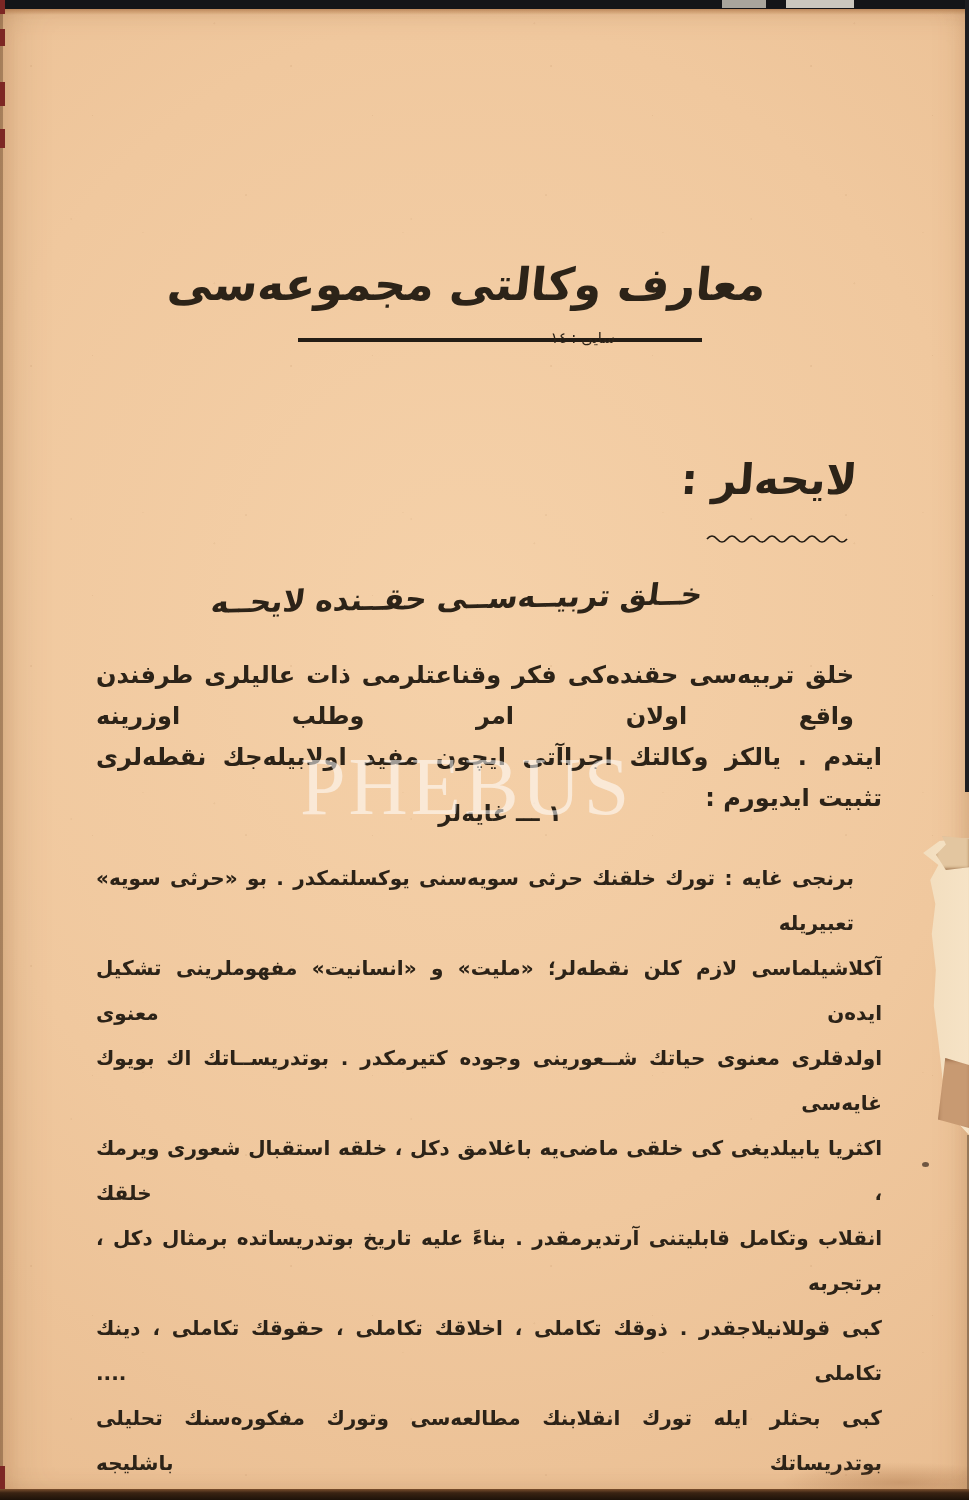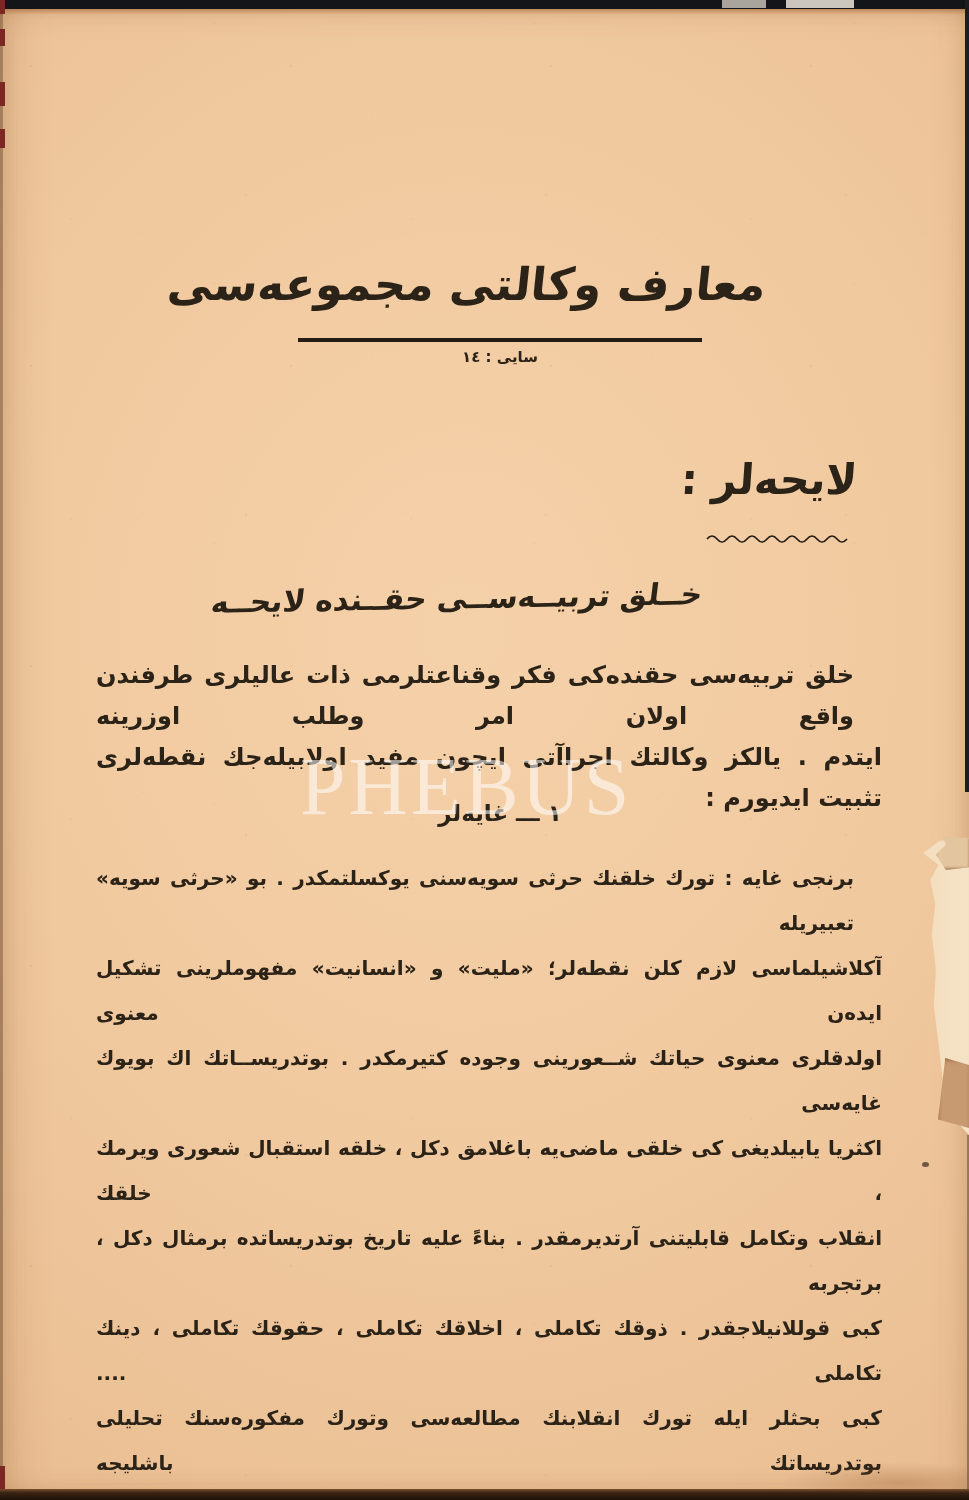--- a/index.html
+++ b/index.html
@@ -69,22 +69,22 @@
   }
   .speck{position:absolute;width:7px;height:5px;border-radius:50%;background:#4d3а2a;background:#4d3a2a;opacity:.8;}
   
   .ink{color:#2c2318;}
   .masthead-title{
     position:absolute;left:234px;top:258px;width:532px;
     text-align:center;font-size:45px;font-weight:bold;letter-spacing:-1px;
     transform:skewX(-6deg);white-space:nowrap;direction:rtl;
   }
   .masthead-rule{position:absolute;left:298px;top:338px;width:404px;height:4px;background:#241d15;}
-  .issue-line{position:absolute;left:385px;top:348px;width:230px;text-align:center;
-    font-size:15px;font-weight:bold;direction:rtl;}
+  .issue-line{position:absolute;left:385px;top:329px;width:230px;
+    font-size:15px;font-weight:normal;direction:rtl;}
   .section-heading{
     position:absolute;right:112px;top:455px;
     font-size:42px;font-weight:bold;direction:rtl;white-space:nowrap;
     transform:skewX(-4deg);
   }
   .wavy{position:absolute;left:706px;top:528px;}
   .subtitle{
     position:absolute;left:262px;top:580px;width:440px;
     font-size:30px;font-weight:bold;direction:rtl;white-space:nowrap;text-align:center;
     transform:skewX(-8deg) rotate(-1deg);

